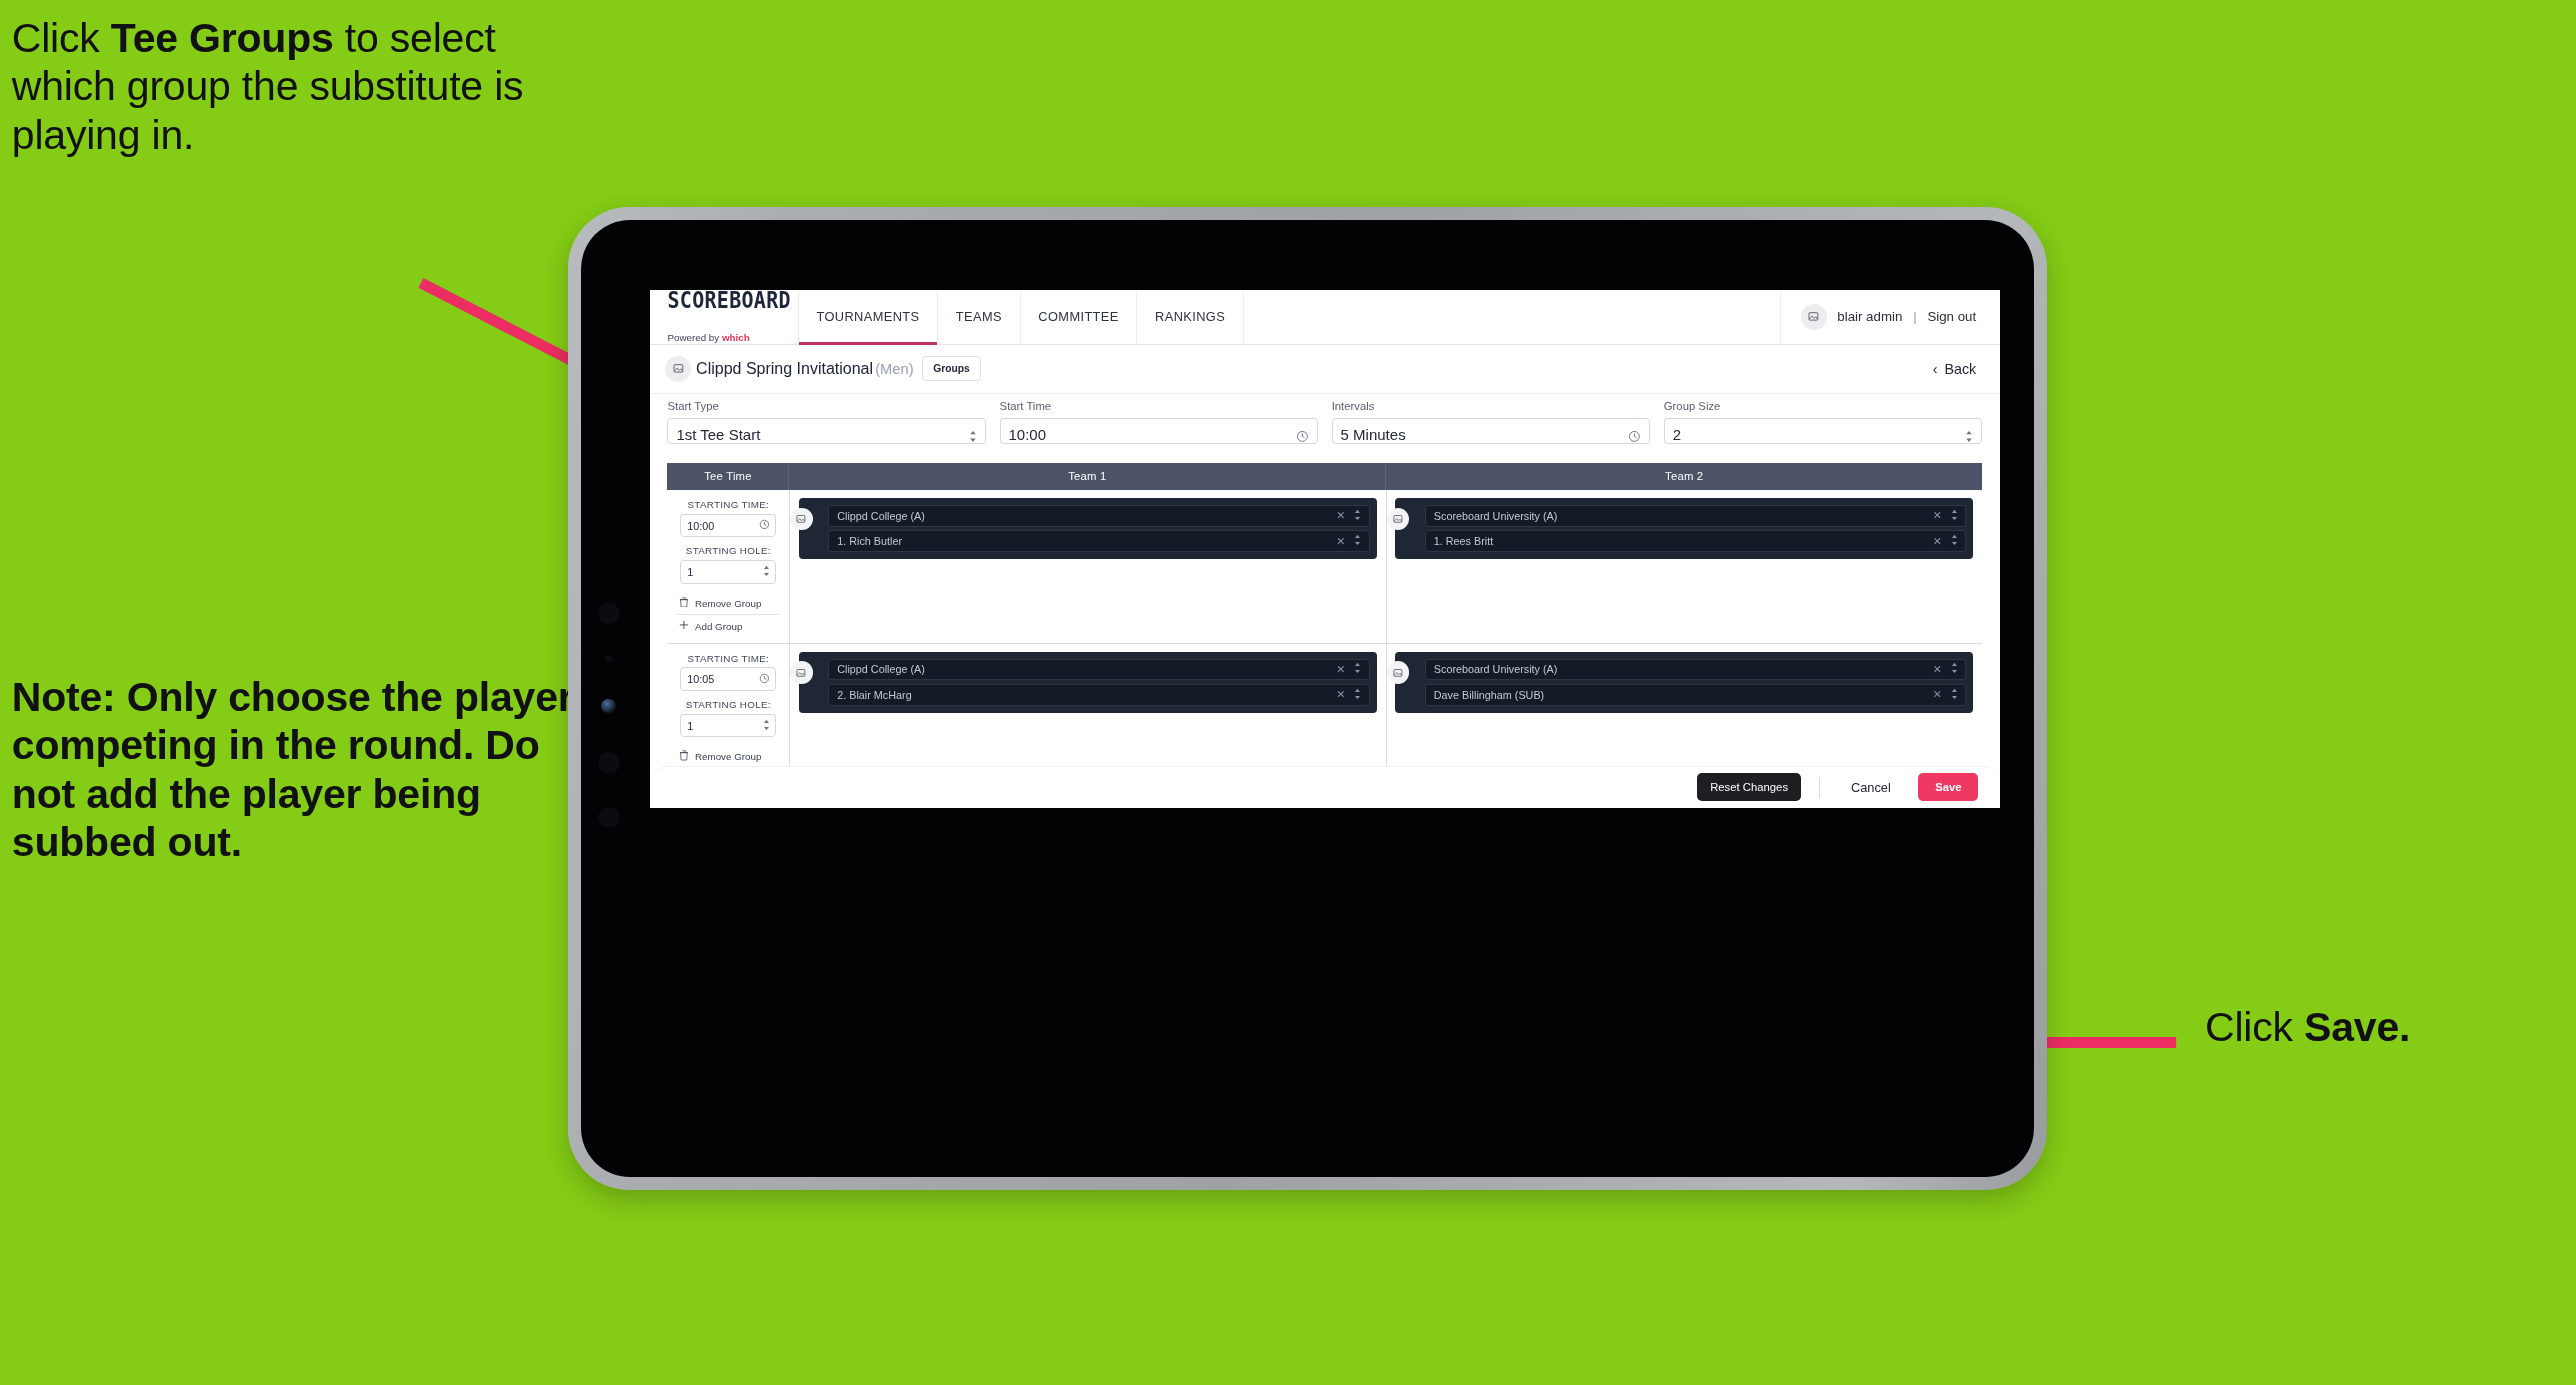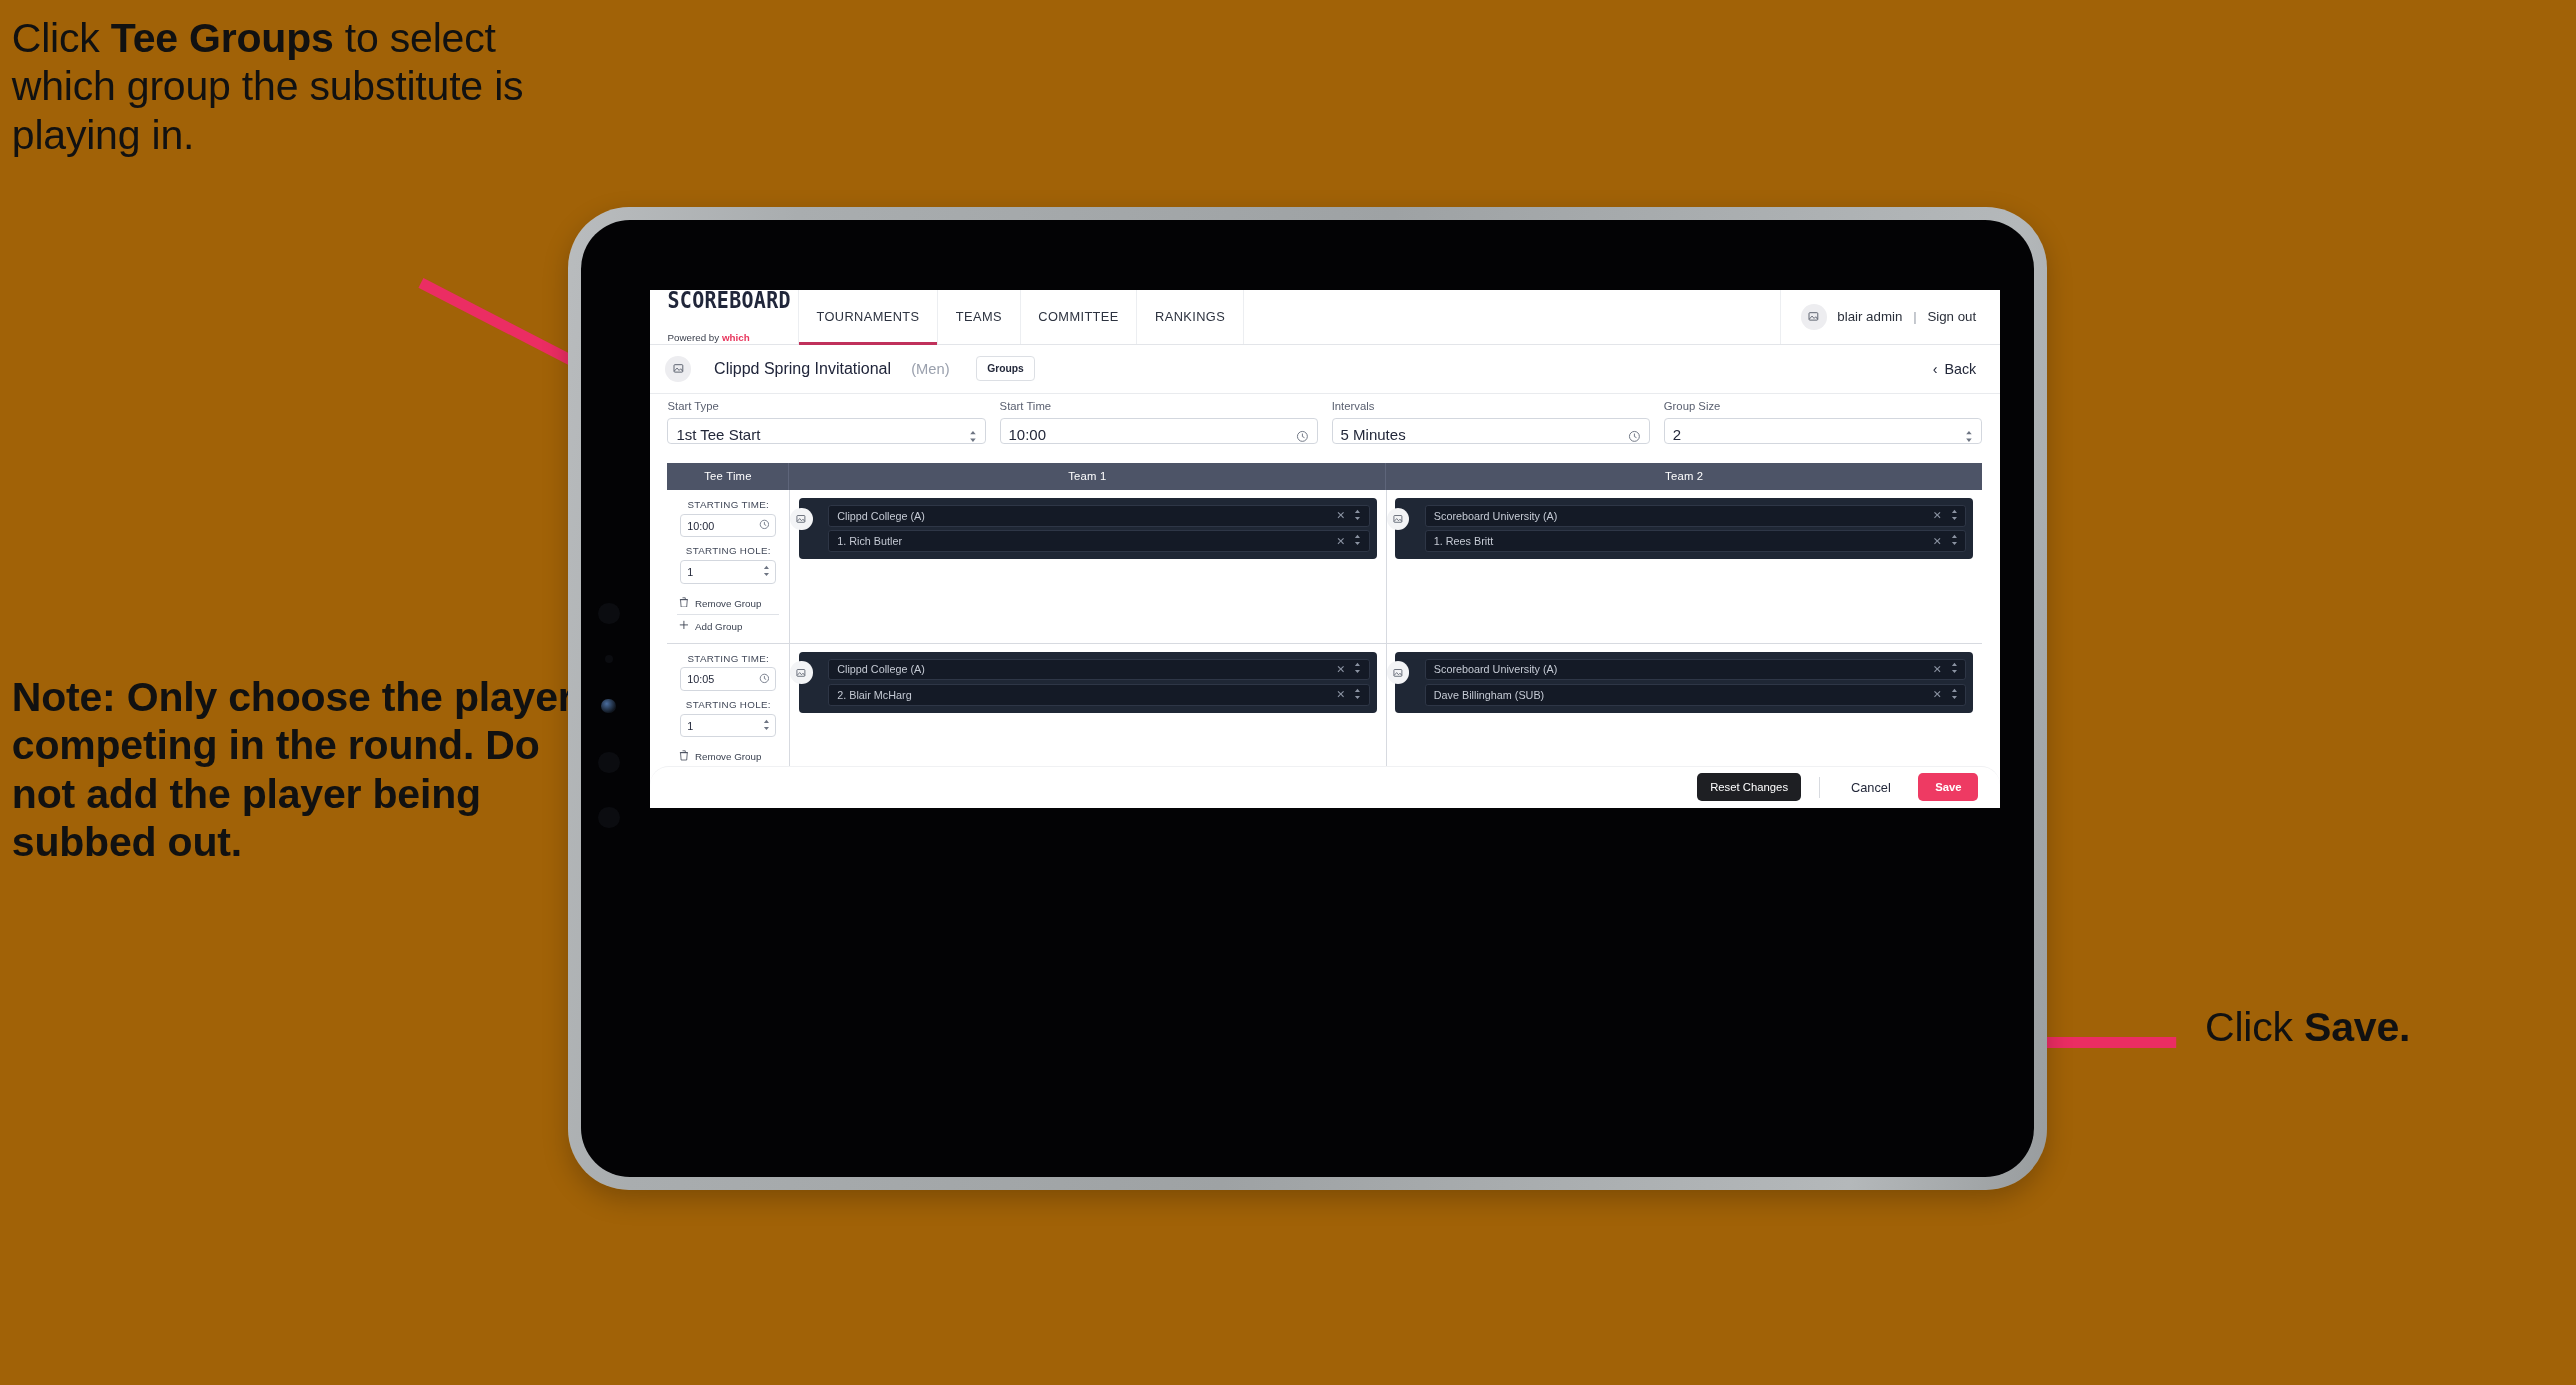--- a/index.html
+++ b/index.html
@@ -2,21 +2,21 @@
 <html><head>
 <meta charset="utf-8">
 <style>
   * { box-sizing: border-box; margin: 0; padding: 0; }
   html, body {
     width: 2576px; height: 1385px;
     background: #ffffff;
     font-family: "Liberation Sans", sans-serif;
     overflow: hidden;
   }
-  #stage { position: relative; width: 2576px; height: 1385px; background:#a16207; }
+  #stage { position: relative; width: 2576px; height: 1385px; background:#84cc16; }
 
   
   .anno {
     position: absolute;
     color: #111111;
     font-size: 41px;
     line-height: 1.18;
     letter-spacing: -0.2px;
   }
   .anno b { font-weight: 700; }
@@ -102,21 +102,21 @@
   }
   #nav-user .sep { color:#9aa0ab; }
   #signout { cursor: pointer; }
 
   
   #titlerow {
     height: 49px; flex: 0 0 49px; background:#fff;
     border-bottom: 1px solid #e9ebee;
     display: flex; align-items: center; padding: 0 23.6px 0 15.7px;
   }
-  #title-left { display:flex; align-items:center; gap: 23px; }
+  #title-left { display:flex; align-items:center; gap: 5px; }
   #tourn-name { font-size: 16px; color: #20253a; }
   #tourn-gender { font-size: 14.7px; color: #9aa0ad; margin-left: -2.9px;}
   #hosting-badge {
     border: 1px solid #dcdfe4; border-radius: 3.9px;
     padding: 5.9px 9.8px; font-size: 10.3px; font-weight: 700;
     color: #23283a; background:#fff; margin-left: 3.9px;
   }
   #back-btn {
     margin-left: auto; display:flex; align-items:center; gap:6.9px;
     font-size: 14.3px; color: #23283a; cursor: pointer;

